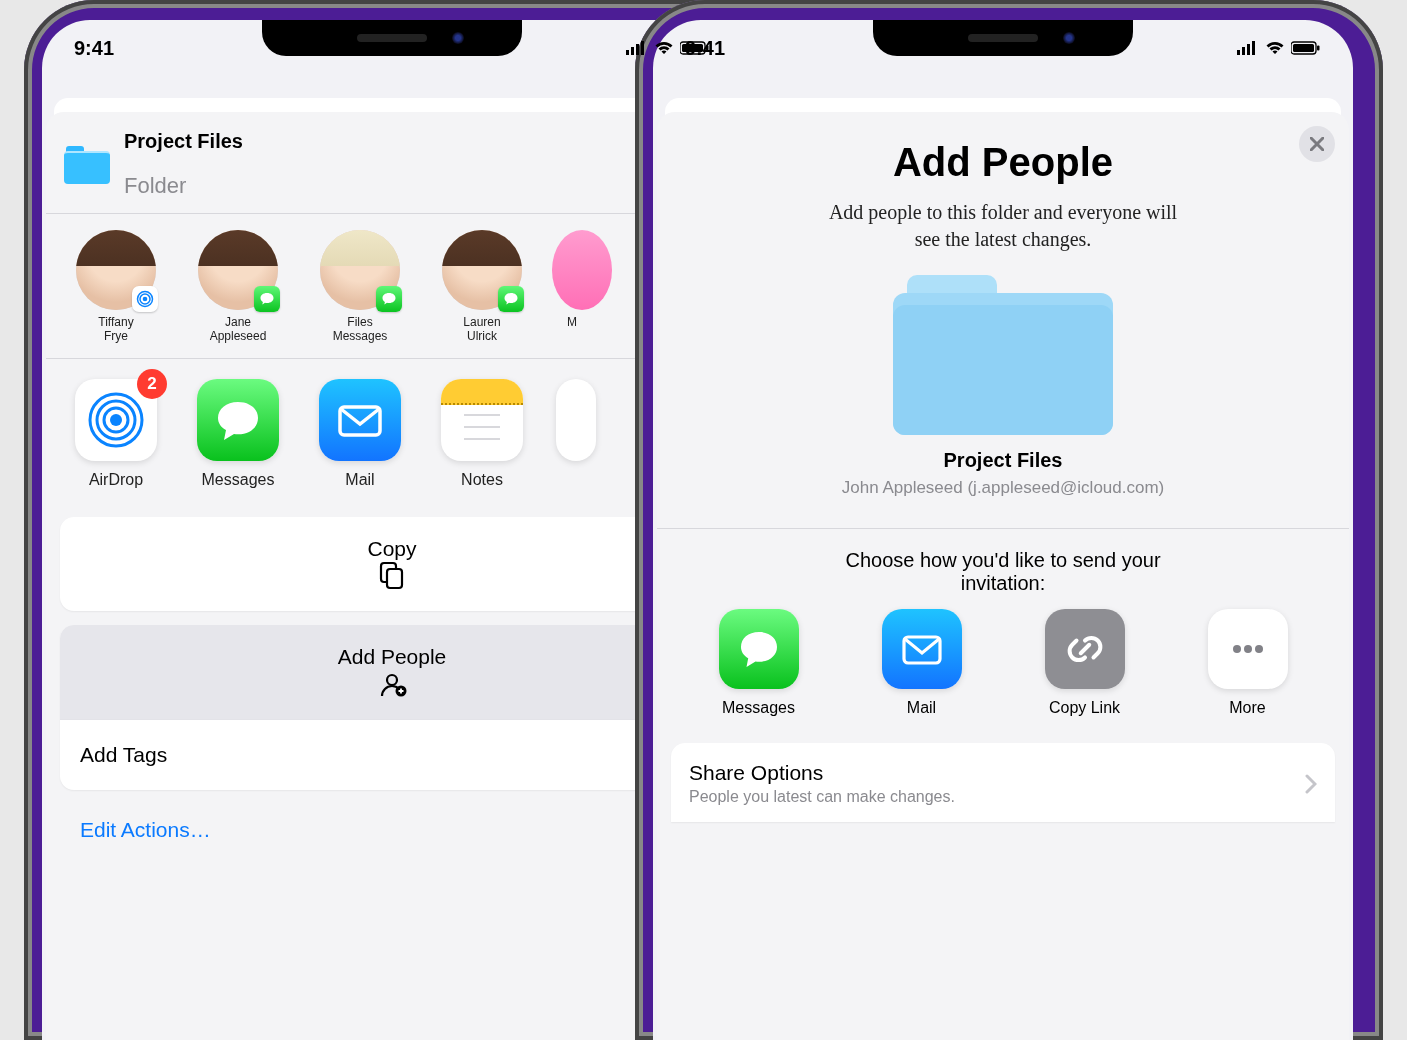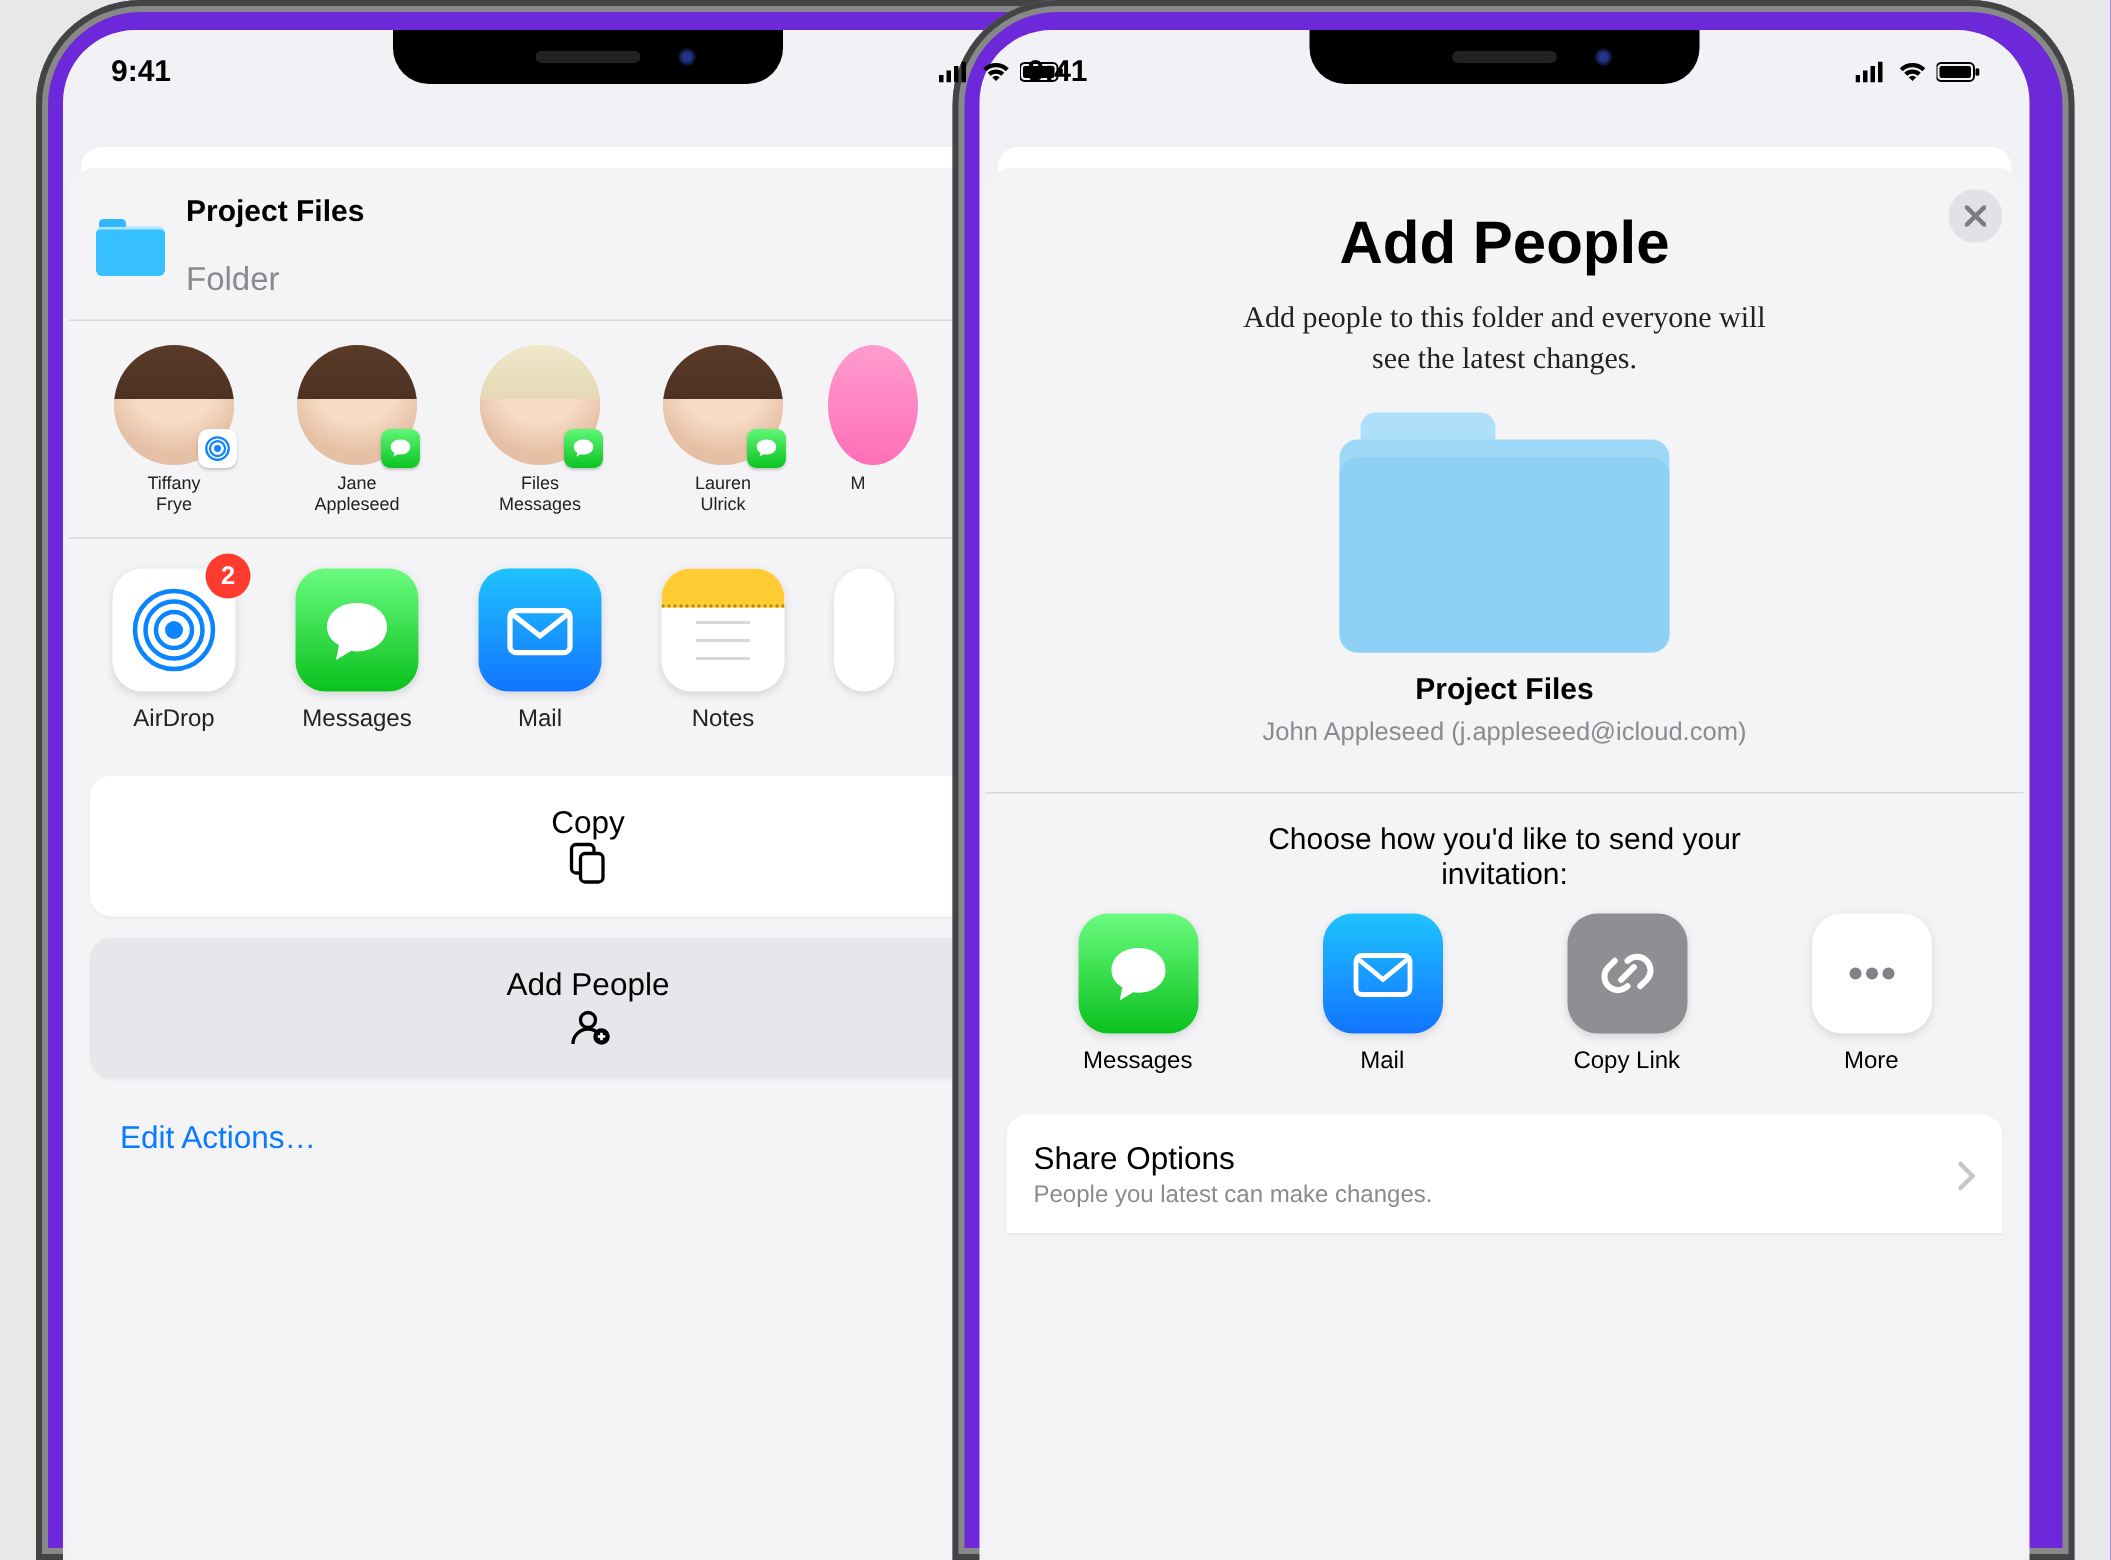--- a/index.html
+++ b/index.html
@@ -18,21 +18,21 @@
     width: 6px;
     height: 100%;
     background: #000;
     position:absolute;
     left: 682px;
     top:0;
   }
   .phone {
     width: 748px;
     margin-top: 0px;
-    background: #6d28d9;
+    background: #4c1d95;
     border-radius: 70px 70px 0 0;
     padding: 20px 30px 0 18px;
     box-shadow: inset 0 0 0 4px #444, inset 0 0 0 8px #888;
     position: relative;
     height: 100%;
     overflow:hidden;
   }
   .screen {
     background: #f2f2f6;
     border-radius: 48px 48px 0 0;
@@ -399,20 +399,27 @@
         <div class="action-card">
           <div class="action-row sel">
             <span>Add People</span>
             <svg width="30" height="30">
                 <circle cx="15" cy="11" r="5" fill="none" stroke="#000" stroke-width="2.2"></circle>
                 <path d="M5 27 A10 10 0 0 1 25 27" fill="none" stroke="#000" stroke-width="2.2"></path>
                 <circle cx="24" cy="22" r="5.5" fill="#000"></circle>
                 <path d="M24 19.5 v5 M21.5 22 h5" stroke="#fff" stroke-width="1.8"></path>
               </svg>
           </div>
+          <div class="action-row">
+            <span>Add Tags</span>
+            <svg width="30" height="30">
+                <path d="M16 4 L27 4 L27 15 L14 28 L3 17 Z" fill="none" stroke="#000" stroke-width="2.2" stroke-linejoin="round"></path>
+                <circle cx="22" cy="9" r="2" fill="none" stroke="#000" stroke-width="2"></circle>
+              </svg>
+          </div>
         </div>
         <div class="edit-link">
           <span>Edit Actions…</span>
         </div>
       </div>
     </div>
   </div>
 </div>
 
 <div class="phone right">

